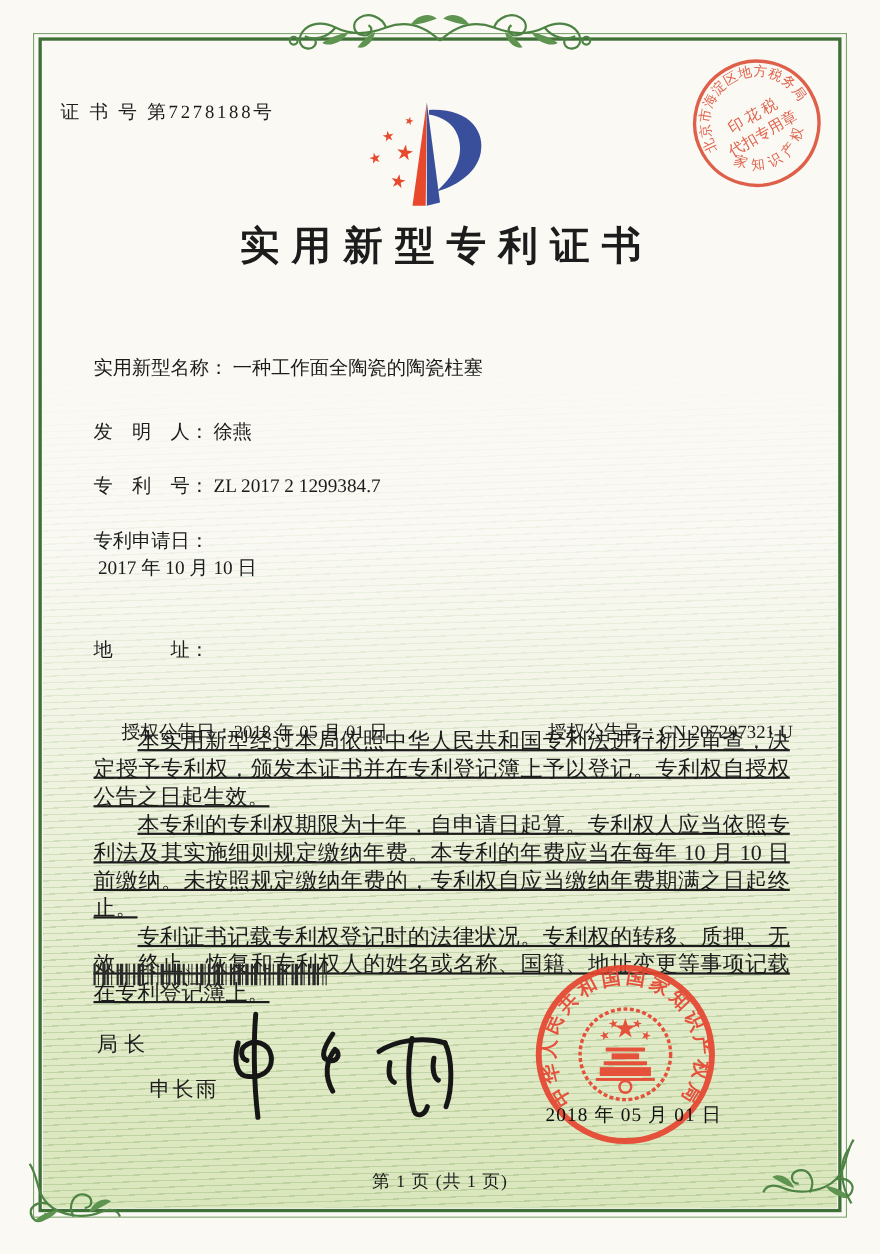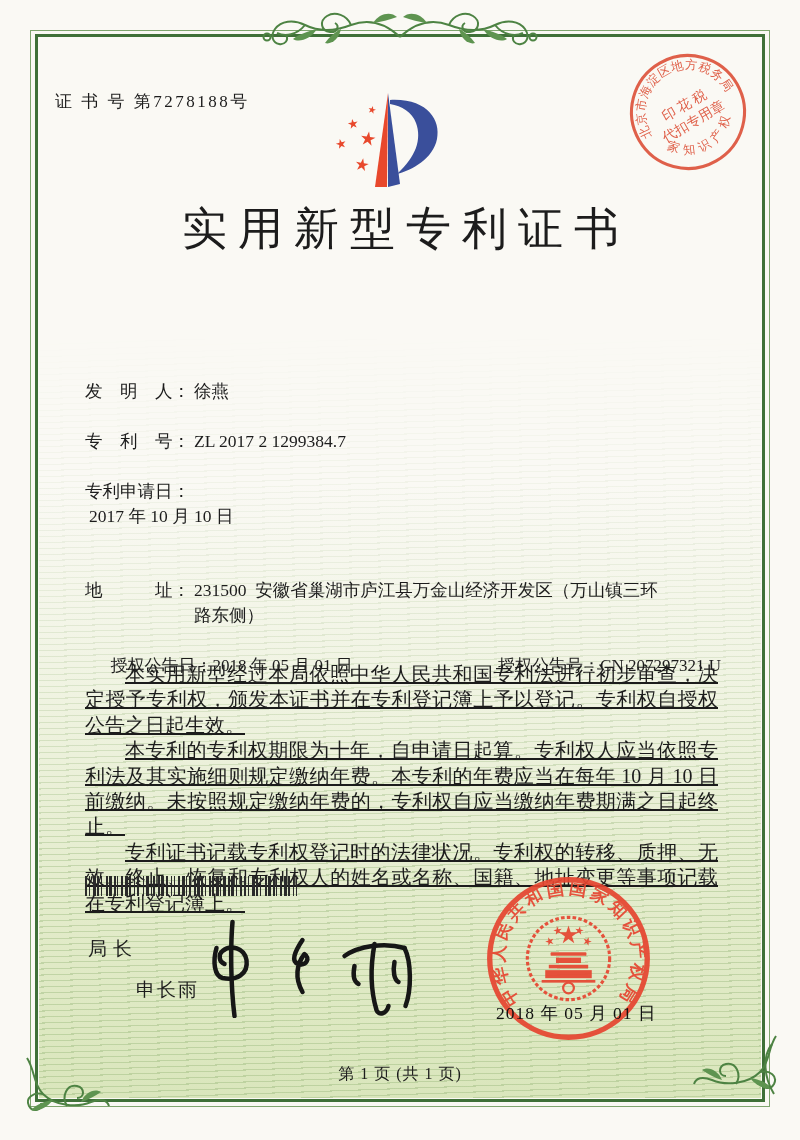--- a/index.html
+++ b/index.html
@@ -17,21 +17,21 @@
   .bg-tint { position:absolute; left:39px; top:38px; right:39px; bottom:42px;
     background:linear-gradient(180deg, rgba(234,240,216,0) 0%, rgba(234,240,216,0) 42%,
       rgba(227,236,202,0.45) 62%, rgba(221,232,192,0.85) 85%, rgba(216,229,185,0.95) 100%); }
   .bg-lines { position:absolute; left:39px; top:38px; right:39px; bottom:42px;
     background:repeating-linear-gradient(178deg, rgba(122,163,92,0.30) 0 1.1px, rgba(255,255,255,0) 1.1px 6px);
     -webkit-mask-image:linear-gradient(180deg, transparent 0 28%, rgba(0,0,0,.40) 52%, #000 78%);
     mask-image:linear-gradient(180deg, transparent 0 28%, rgba(0,0,0,.40) 52%, #000 78%); }
   .abs { position:absolute; }
   .cert-no { left:55px; top:90px; font-size:17px; letter-spacing:2.5px; }
   .logo { left:327px; top:91px; }
-  .title { left:0; right:0; top:199px; text-align:center; font-size:45px; font-weight:normal;
+  .title { left:0; right:0; top:199px; text-align:center; font-size:36px; font-weight:bold;
     letter-spacing:11px; white-space:nowrap;padding-left:12px; }
   .field { position:absolute; left:85px; font-size:17.5px; display:flex; line-height:25px; }
   .field .lbl { white-space:pre; flex:none; }
   .field .val { margin-left:4px; white-space:pre-wrap; }
   .field .val.addr { max-width:478px; }
   .grant { position:absolute; left:85px; top:634px; width:636px; display:flex;
     justify-content:space-between; font-size:17px; }
   .grant span { white-space:pre; }
   .paras { position:absolute; left:85px; top:662px; width:633px; font-size:20px;
     line-height:25.4px; text-align:justify;text-decoration:underline; }
@@ -123,35 +123,38 @@
         <textPath href="#stampTopArc" startOffset="50%" text-anchor="middle">北京市海淀区地方税务局</textPath>
       </text>
       <text font-size="12" letter-spacing="5" font-family="'Liberation Serif',serif">
         <textPath href="#stampBotArc" startOffset="50%" text-anchor="middle">国家知识产权局</textPath>
       </text>
       <text x="75" y="72" text-anchor="middle" font-size="13.5">印 花 税</text>
       <text x="75" y="90" text-anchor="middle" font-size="13.5">代扣专用章</text>
     </g>
   </svg>
 
-  <div class="field" style="top:380px;font-family:Liberation Mono, monospace;">
+  <div class="field" style="top:322px;">
+    <span class="lbl">实用新型名称：</span>
+    <span class="val">一种工作面全陶瓷的陶瓷柱塞</span>
+  </div>
+  <div class="field" style="top:380px;">
     <span class="lbl">发　明　人：</span>
     <span class="val">徐燕</span>
   </div>
   <div class="field" style="top:429px;">
     <span class="lbl">专　利　号：</span>
     <span class="val">ZL 2017 2 1299384.7</span>
   </div>
   <div class="field" style="top:479px;flex-direction:column;">
     <span class="lbl">专利申请日：</span>
     <span class="val">2017 年 10 月 10 日</span>
   </div>
   <div class="field" style="top:578px;">
     <span class="lbl">地　　　址：</span>
-    <span class="val addr">231500  安徽省巢湖市庐江县万金山经济开发区（万山镇三环路东侧）</span>
   </div>
 
   <div class="grant">
     <span>
       <span>授权公告日：</span><span>2018 年 05 月 01 日</span>
     </span>
     <span>
       <span>授权公告号：</span><span>CN 207297321 U</span>
     </span>
   </div>

